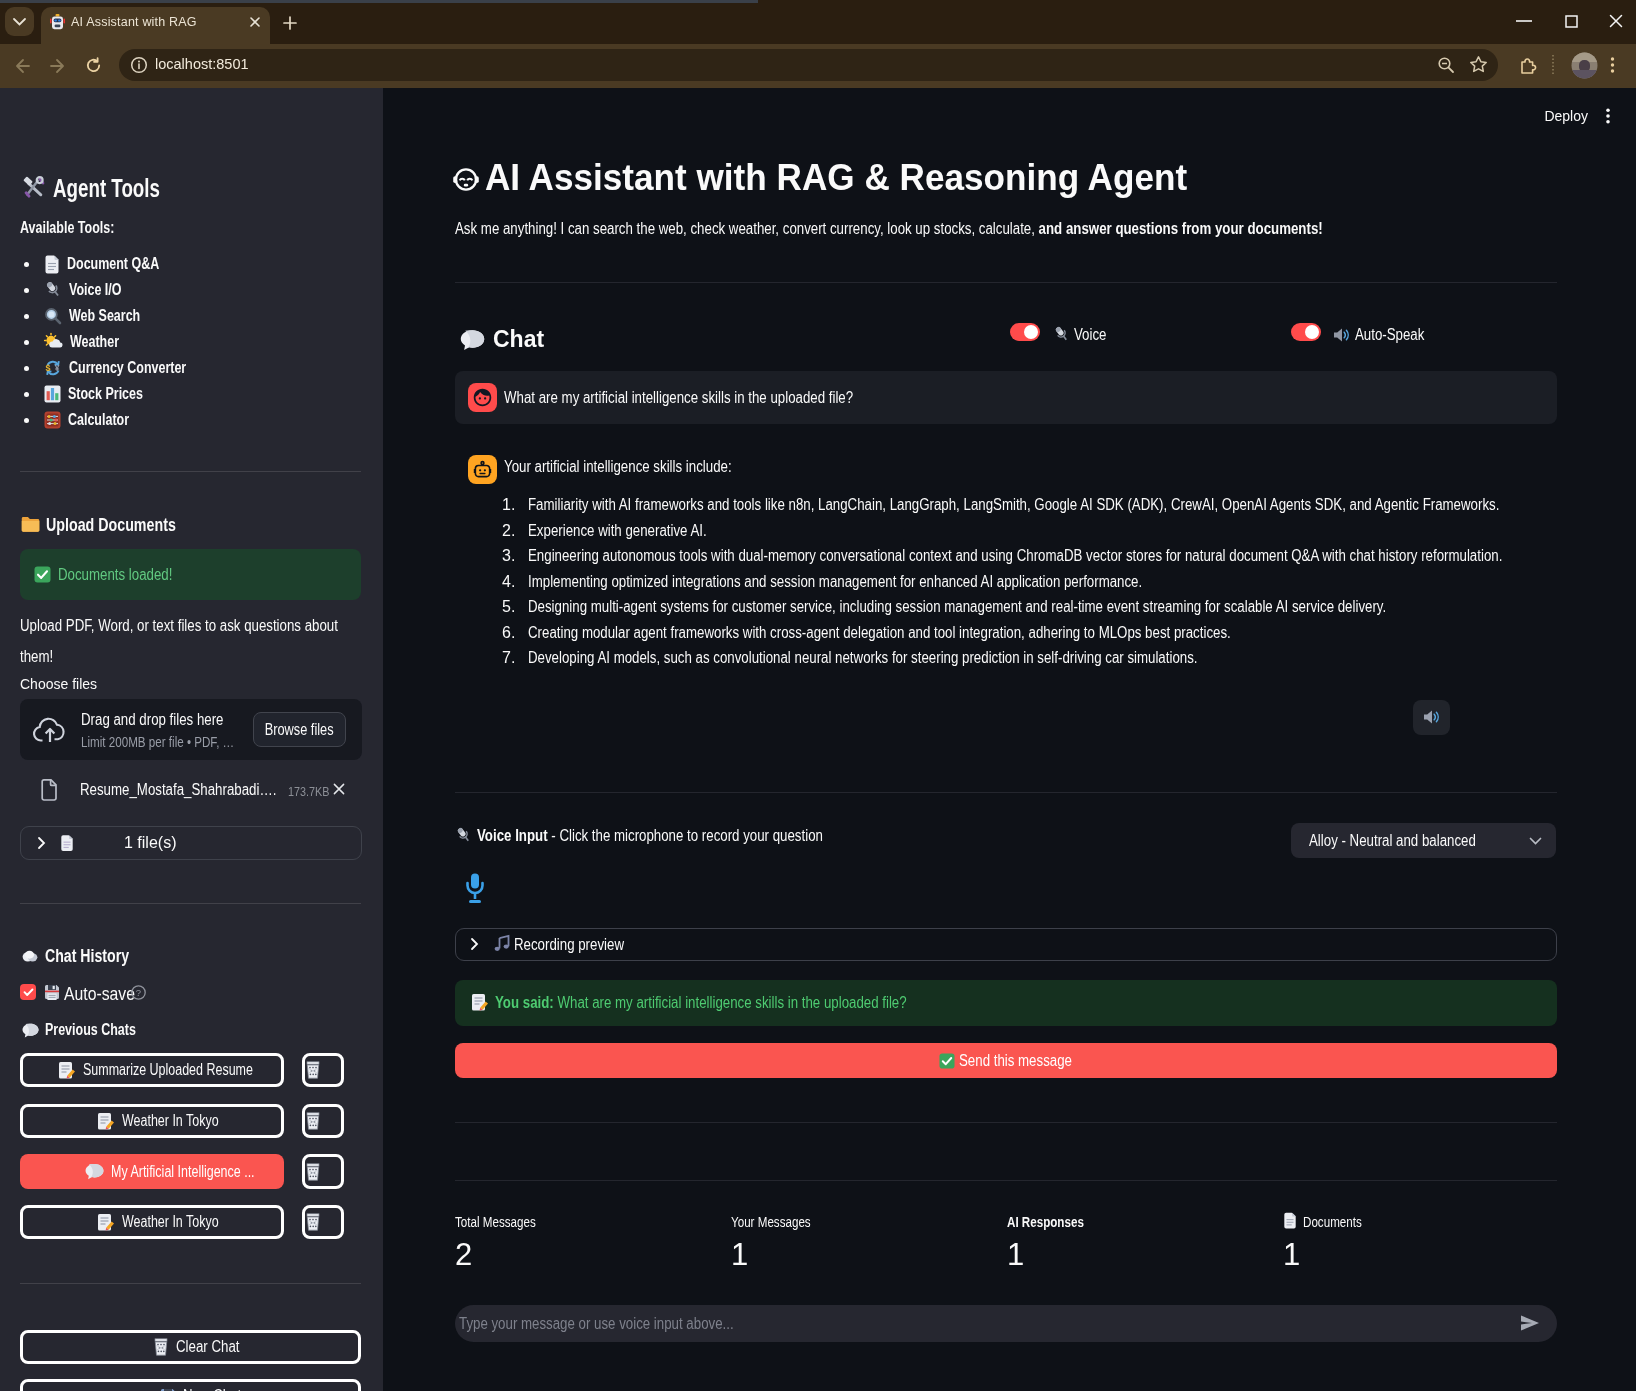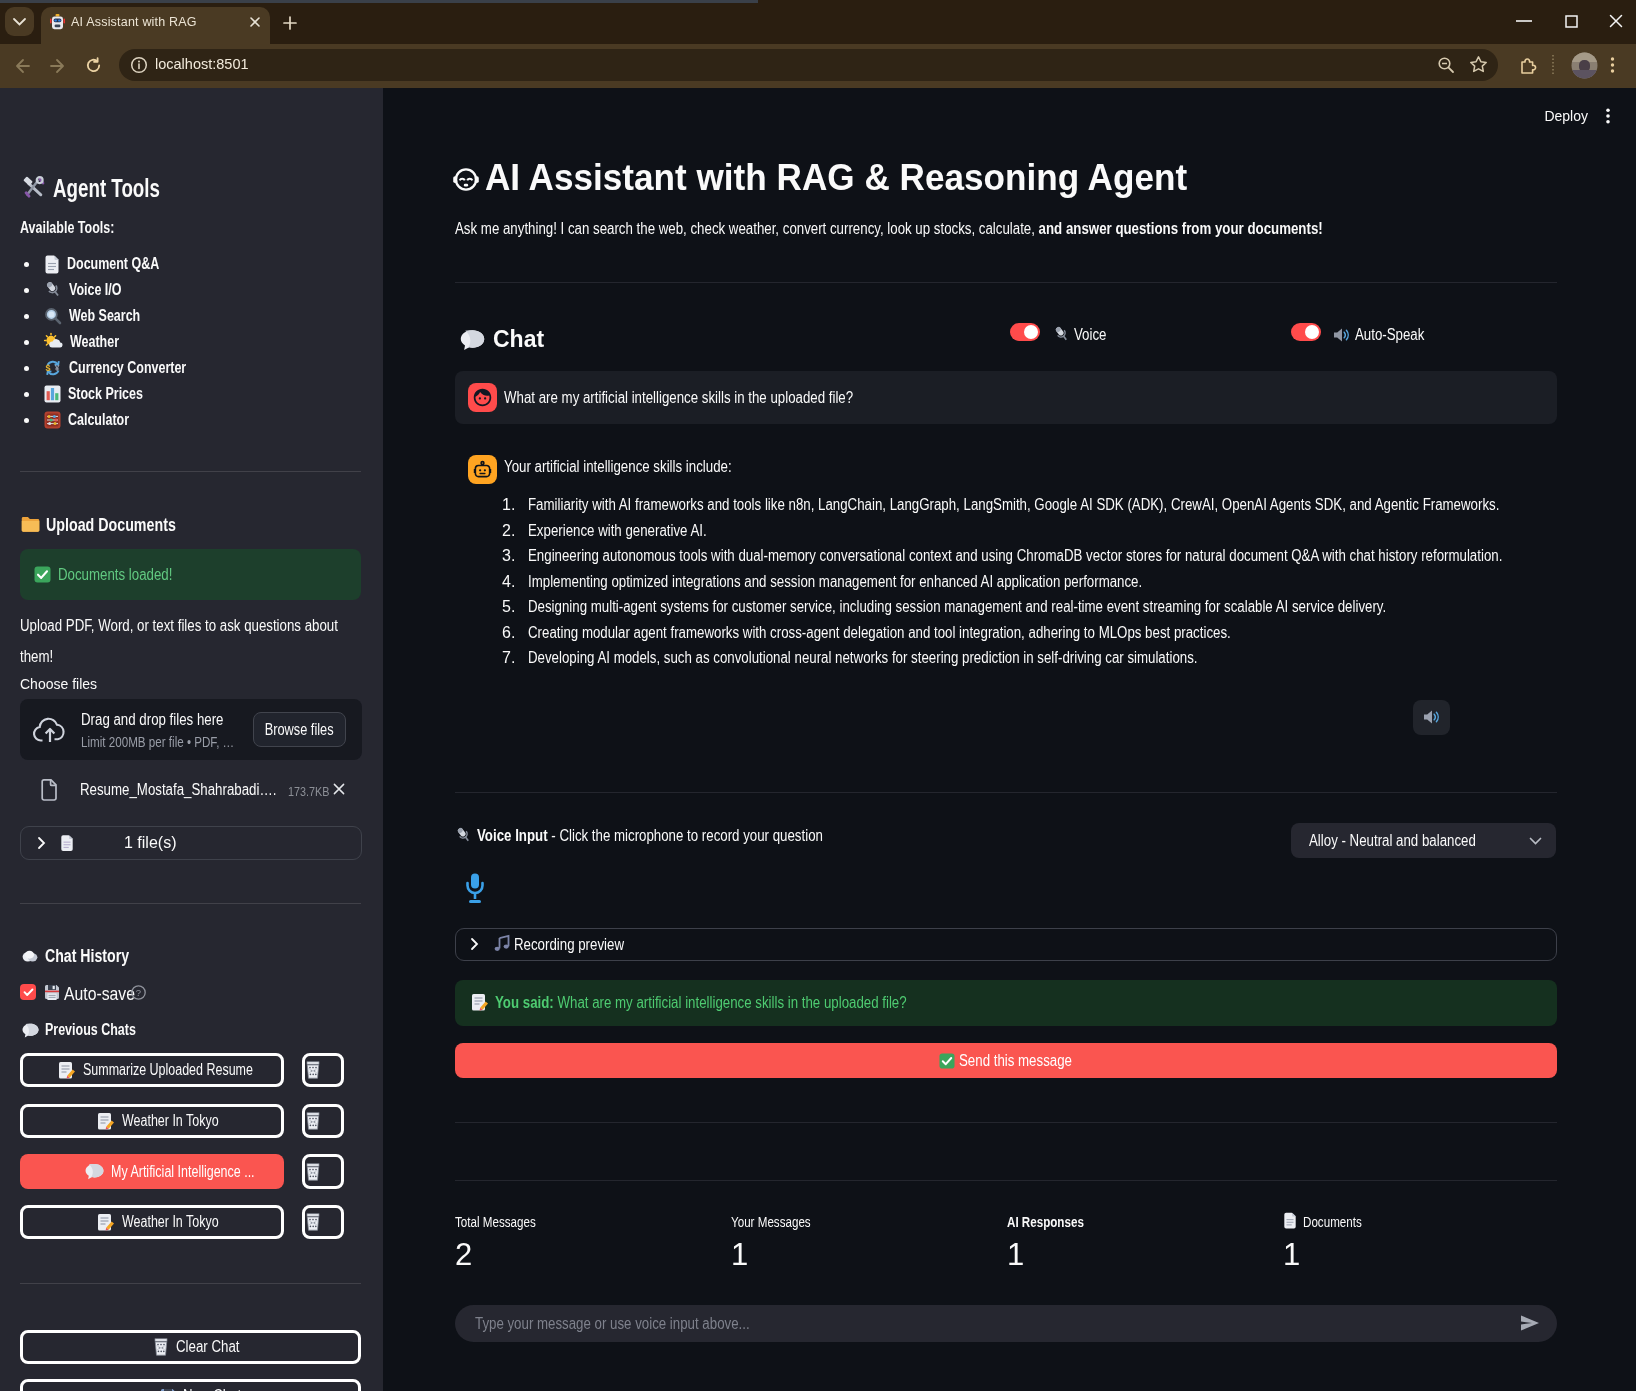--- a/index.html
+++ b/index.html
@@ -639,18 +639,18 @@
         <g stroke="#9aa1af" stroke-width="1.1">
           <path d="M4 8.5 h8"></path>
           <path d="M4 11.5 h8"></path>
           <path d="M4 14.5 h6"></path>
         </g>
       </svg>
     <div class="abs w" style="left:920px;top:1126px;font-size:14px;"><span class="n">Documents</span></div>
     <div class="abs w" style="left:900px;top:1149px;font-size:31px;">1</div>
 
     <div class="abs" style="left:72px;top:1217px;width:1102px;height:37px;background:#262730;border-radius:19px;"></div>
-    <div class="abs" style="left:92px;top:1227px;font-size:16px;color:#7e818c;"><span class="n">Type your message or use voice input above...</span></div>
+    <div class="abs" style="left:76px;top:1227px;font-size:16px;color:#7e818c;"><span class="n">Type your message or use voice input above...</span></div>
     <svg class="abs" style="left:1137px;top:1226px" width="20" height="18" viewBox="0 0 20 18">
         <path d="M1 1.5 L19 9 L1 16.5 L1 10.5 L12 9 L1 7.5 z" fill="#a6aab4"></path>
       </svg>
   </div>
 </div>
 
 </body></html>

